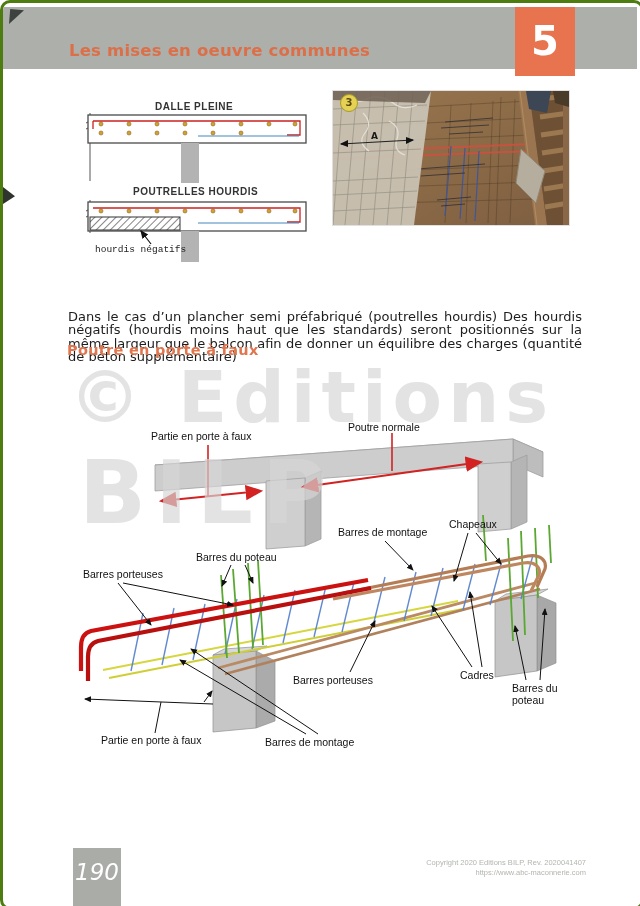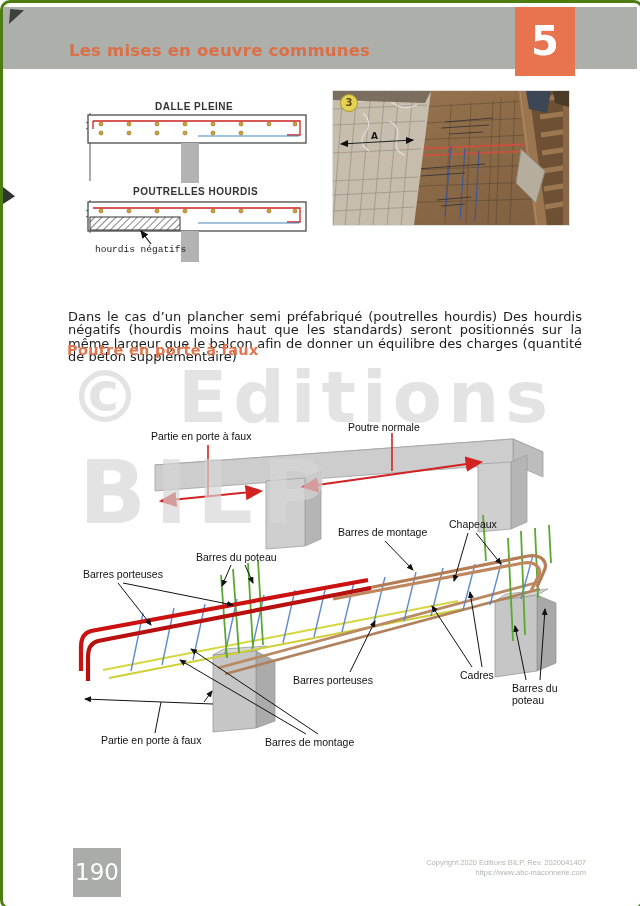--- a/index.html
+++ b/index.html
@@ -51,22 +51,22 @@
   .bl-porteuses-l{left:20px;top:165px;}
   .bl-poteau-t{left:133px;top:148px;}
   .bl-montage-t{left:275px;top:123px;}
   .bl-chapeaux{left:386px;top:115px;}
   .bl-porteuses-b{left:230px;top:271px;}
   .bl-cadres{left:397px;top:266px;}
   .bl-poteau-r{left:449px;top:279px;width:55px;white-space:normal;line-height:12px;}
   .bl-partie-b{left:38px;top:331px;}
   .bl-montage-b{left:202px;top:333px;}
   
-  .pagenum{position:absolute;left:70px;top:845px;width:48px;height:49px;background:#a9aca7;
-           color:#fff;font-size:23px;text-align:center;line-height:49px;}
+  .pagenum{position:absolute;left:70px;top:845px;width:48px;height:59px;background:#a9aca7;
+           color:#fff;font-size:23px;text-align:center;line-height:49px;font-style:italic;}
   .copy{position:absolute;right:55px;top:855px;text-align:right;font-size:7.5px;
         line-height:10px;color:#b2b6ae;font-family:"Liberation Sans",sans-serif;}
   svg{position:absolute;left:0;top:0;}
 </style>
 </head>
 <body>
 
 <div class="page">
 
   <div class="band"></div>

